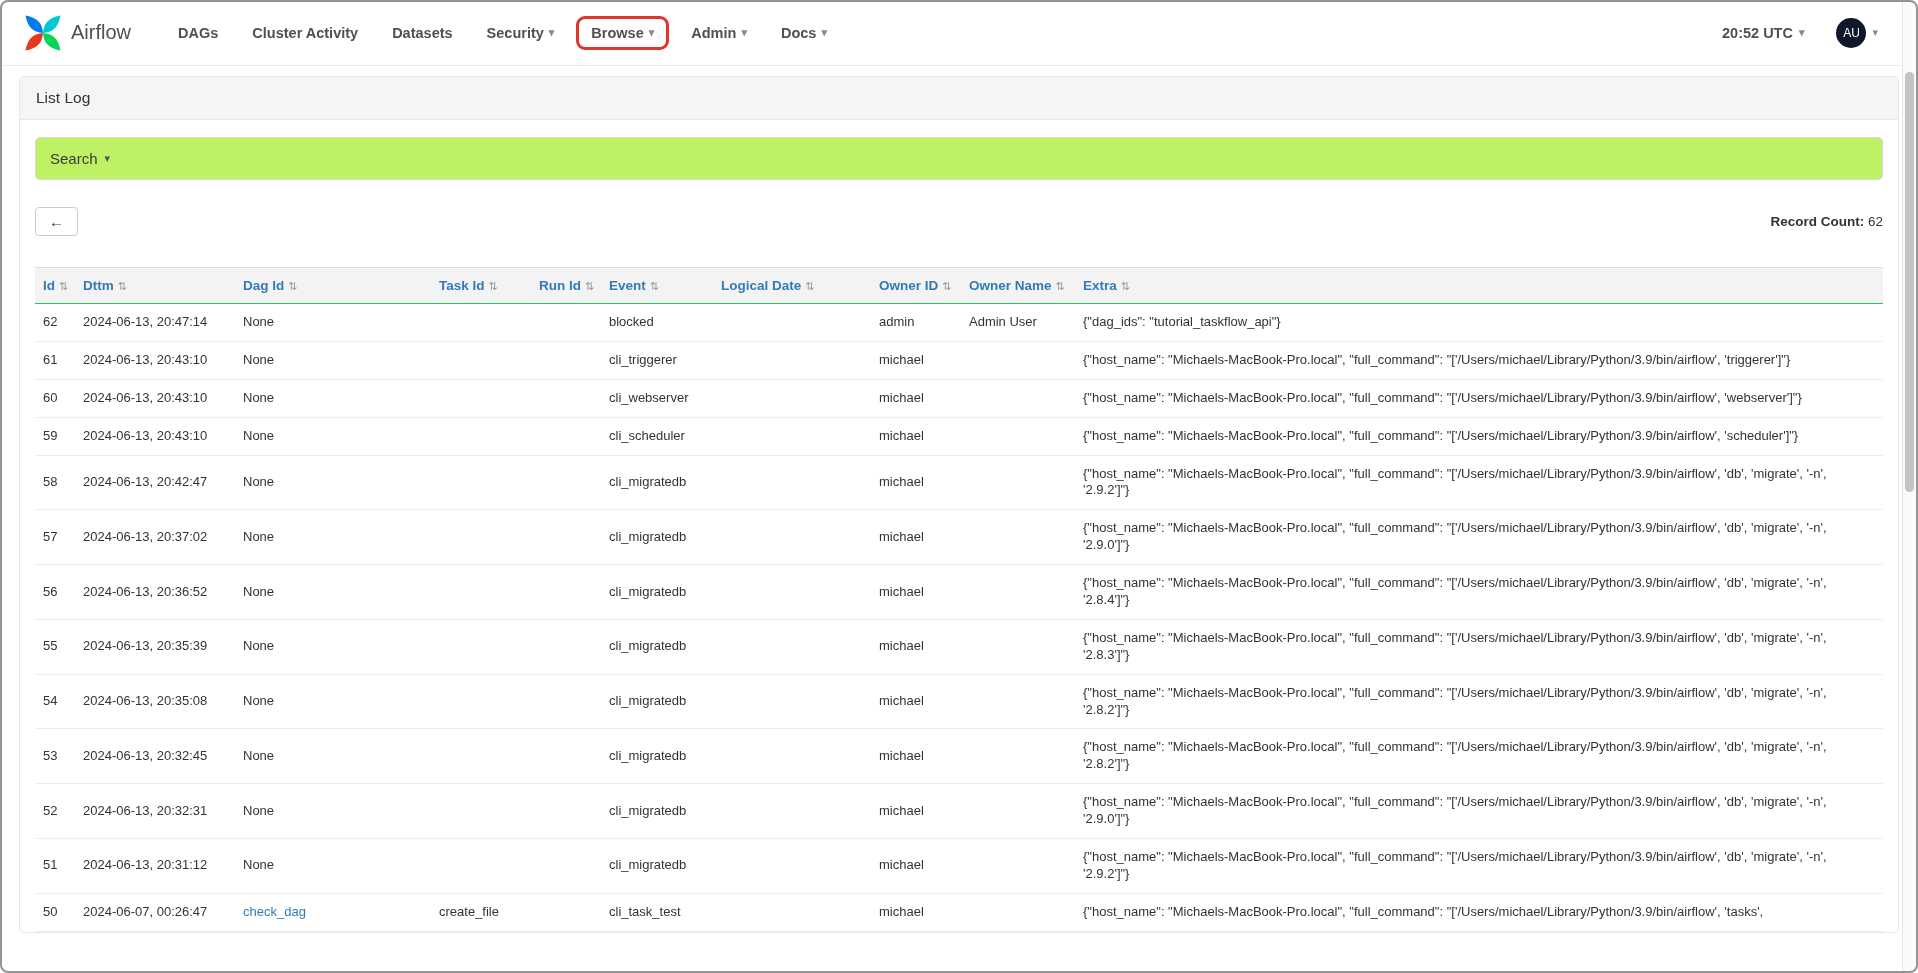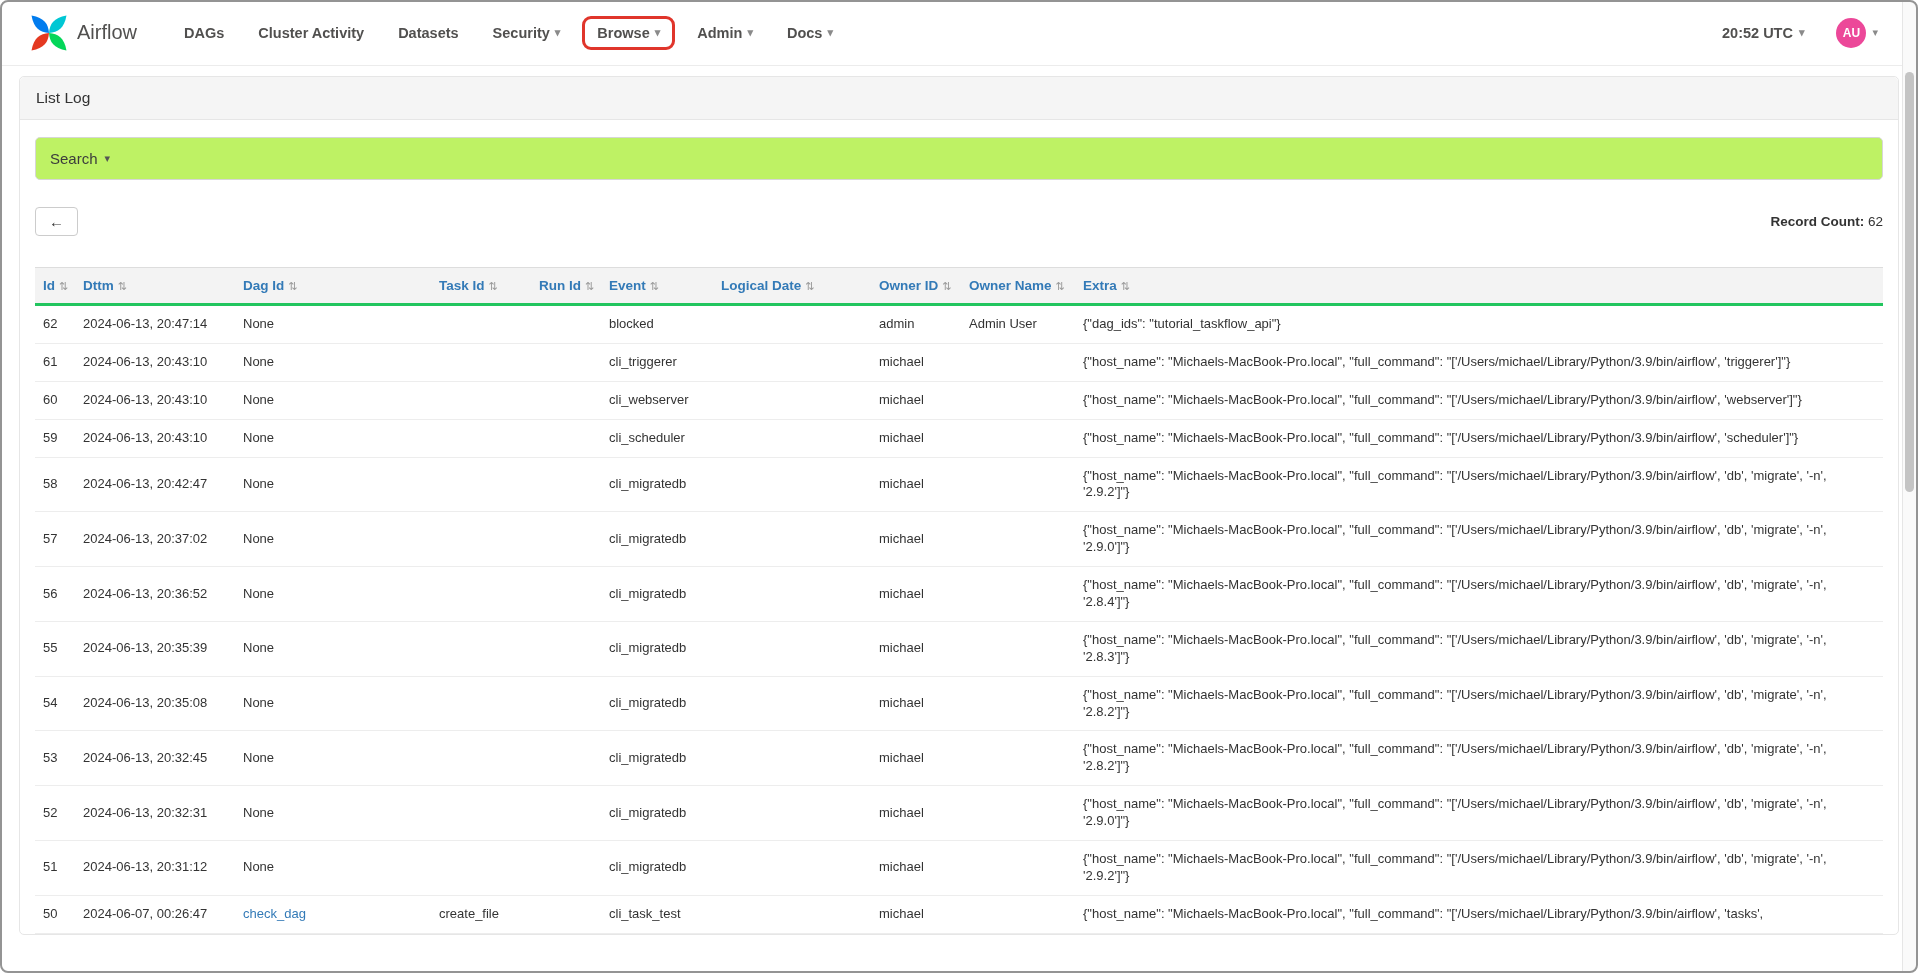--- a/index.html
+++ b/index.html
@@ -7,40 +7,40 @@
   body {
     width:1918px; height:973px; overflow:hidden; position:relative;
     background:#fff; font-family:"Liberation Sans", sans-serif; color:#333;
   }
   .window-frame {
     position:absolute; inset:0; border:2px solid #949494; border-radius:8px;
     pointer-events:none; z-index:60;
   }
   
   .navbar {
-    display:flex; align-items:center; height:66px; padding:0 40px 0 30px;
+    display:flex; align-items:center; height:66px; padding:0 40px 0 24px;
     background:#fff; border-bottom:1px solid #ececec;text-align:center;
   }
   .brand { display:flex; align-items:center; gap:9px; cursor:pointer; }
   .brand-label { font-size:20px; color:#51504f; }
   .nav-items { display:flex; align-items:center; list-style:none; margin:0 0 0 30px; padding:0; }
   .nav-item {
     display:flex; align-items:center; gap:5px; padding:10px 17px;
     font-size:14.5px; font-weight:700; color:#51504f; cursor:pointer; white-space:nowrap;
   }
   .nav-item.highlighted {
     border:3px solid #e0352b; border-radius:9px; padding:6px 12px; margin:4px 5px;
   }
   .caret-sm { font-size:11px; color:#8a8a8a; line-height:1; }
   .nav-right { margin-left:auto; display:flex; align-items:center; gap:32px; }
   .clock { display:flex; align-items:center; gap:6px; font-size:14.5px; font-weight:700; color:#51504f; cursor:pointer; }
   .user { display:flex; align-items:center; gap:6px; cursor:pointer; }
   .avatar {
-    width:30px; height:30px; border-radius:50%; background:#ec4899; color:#fff;
-    font-size:12px; font-weight:700; display:inline-flex; align-items:center; justify-content:center;
+    width:30px; height:30px; border-radius:50%; background:#0f172a; color:#fff;
+    font-size:12px; font-weight:400; display:inline-flex; align-items:center; justify-content:center;
   }
   
   .panel { margin:10px 19px 0; border:1px solid #e6e6e6; border-radius:5px; background:#fff; }
   .panel-heading {
     background:#f5f5f5; padding:12px 16px; font-size:15.5px; color:#333;
     border-bottom:1px solid #e6e6e6; border-radius:5px 5px 0 0;
   }
   .panel-body { padding:17px 15px 0; }
   .search-box {
     border:1px solid #d6d6d6; border-radius:5px; background:#bef264;
@@ -52,21 +52,21 @@
   .back-btn {
     border:1px solid #ccc; background:#fff; border-radius:4px; padding:5px 13px;
     font-size:15px; color:#333; cursor:pointer; font-family:inherit;
   }
   .record-count { font-size:13.5px; color:#333; }
   .record-count b { font-weight:700; }
   
   table { width:100%; border-collapse:collapse; margin-top:31px; table-layout:fixed; }
   thead th {
     background:#f3f3f3; color:#337ab7; font-size:13.5px; font-weight:700; text-align:left;
-    padding:10px 8px; border-top:1px solid #ddd; border-bottom:3px solid #22c55e;
+    padding:10px 8px; border-top:1px solid #ddd; border-bottom:1px solid #22c55e;
     white-space:nowrap; cursor:pointer; overflow:hidden;
   }
   .sort-icon { color:#9a9a9a; font-size:11px; font-weight:400; margin-left:4px; }
   tbody td {
     padding:10px 8px; font-size:13px; color:#333; line-height:1.3;
     border-bottom:1px solid #ededed; vertical-align:middle; word-wrap:break-word;
   }
   td.c-extra { padding-right:42px; }
   .c-id { width:40px; }
   .c-dttm { width:160px; }

